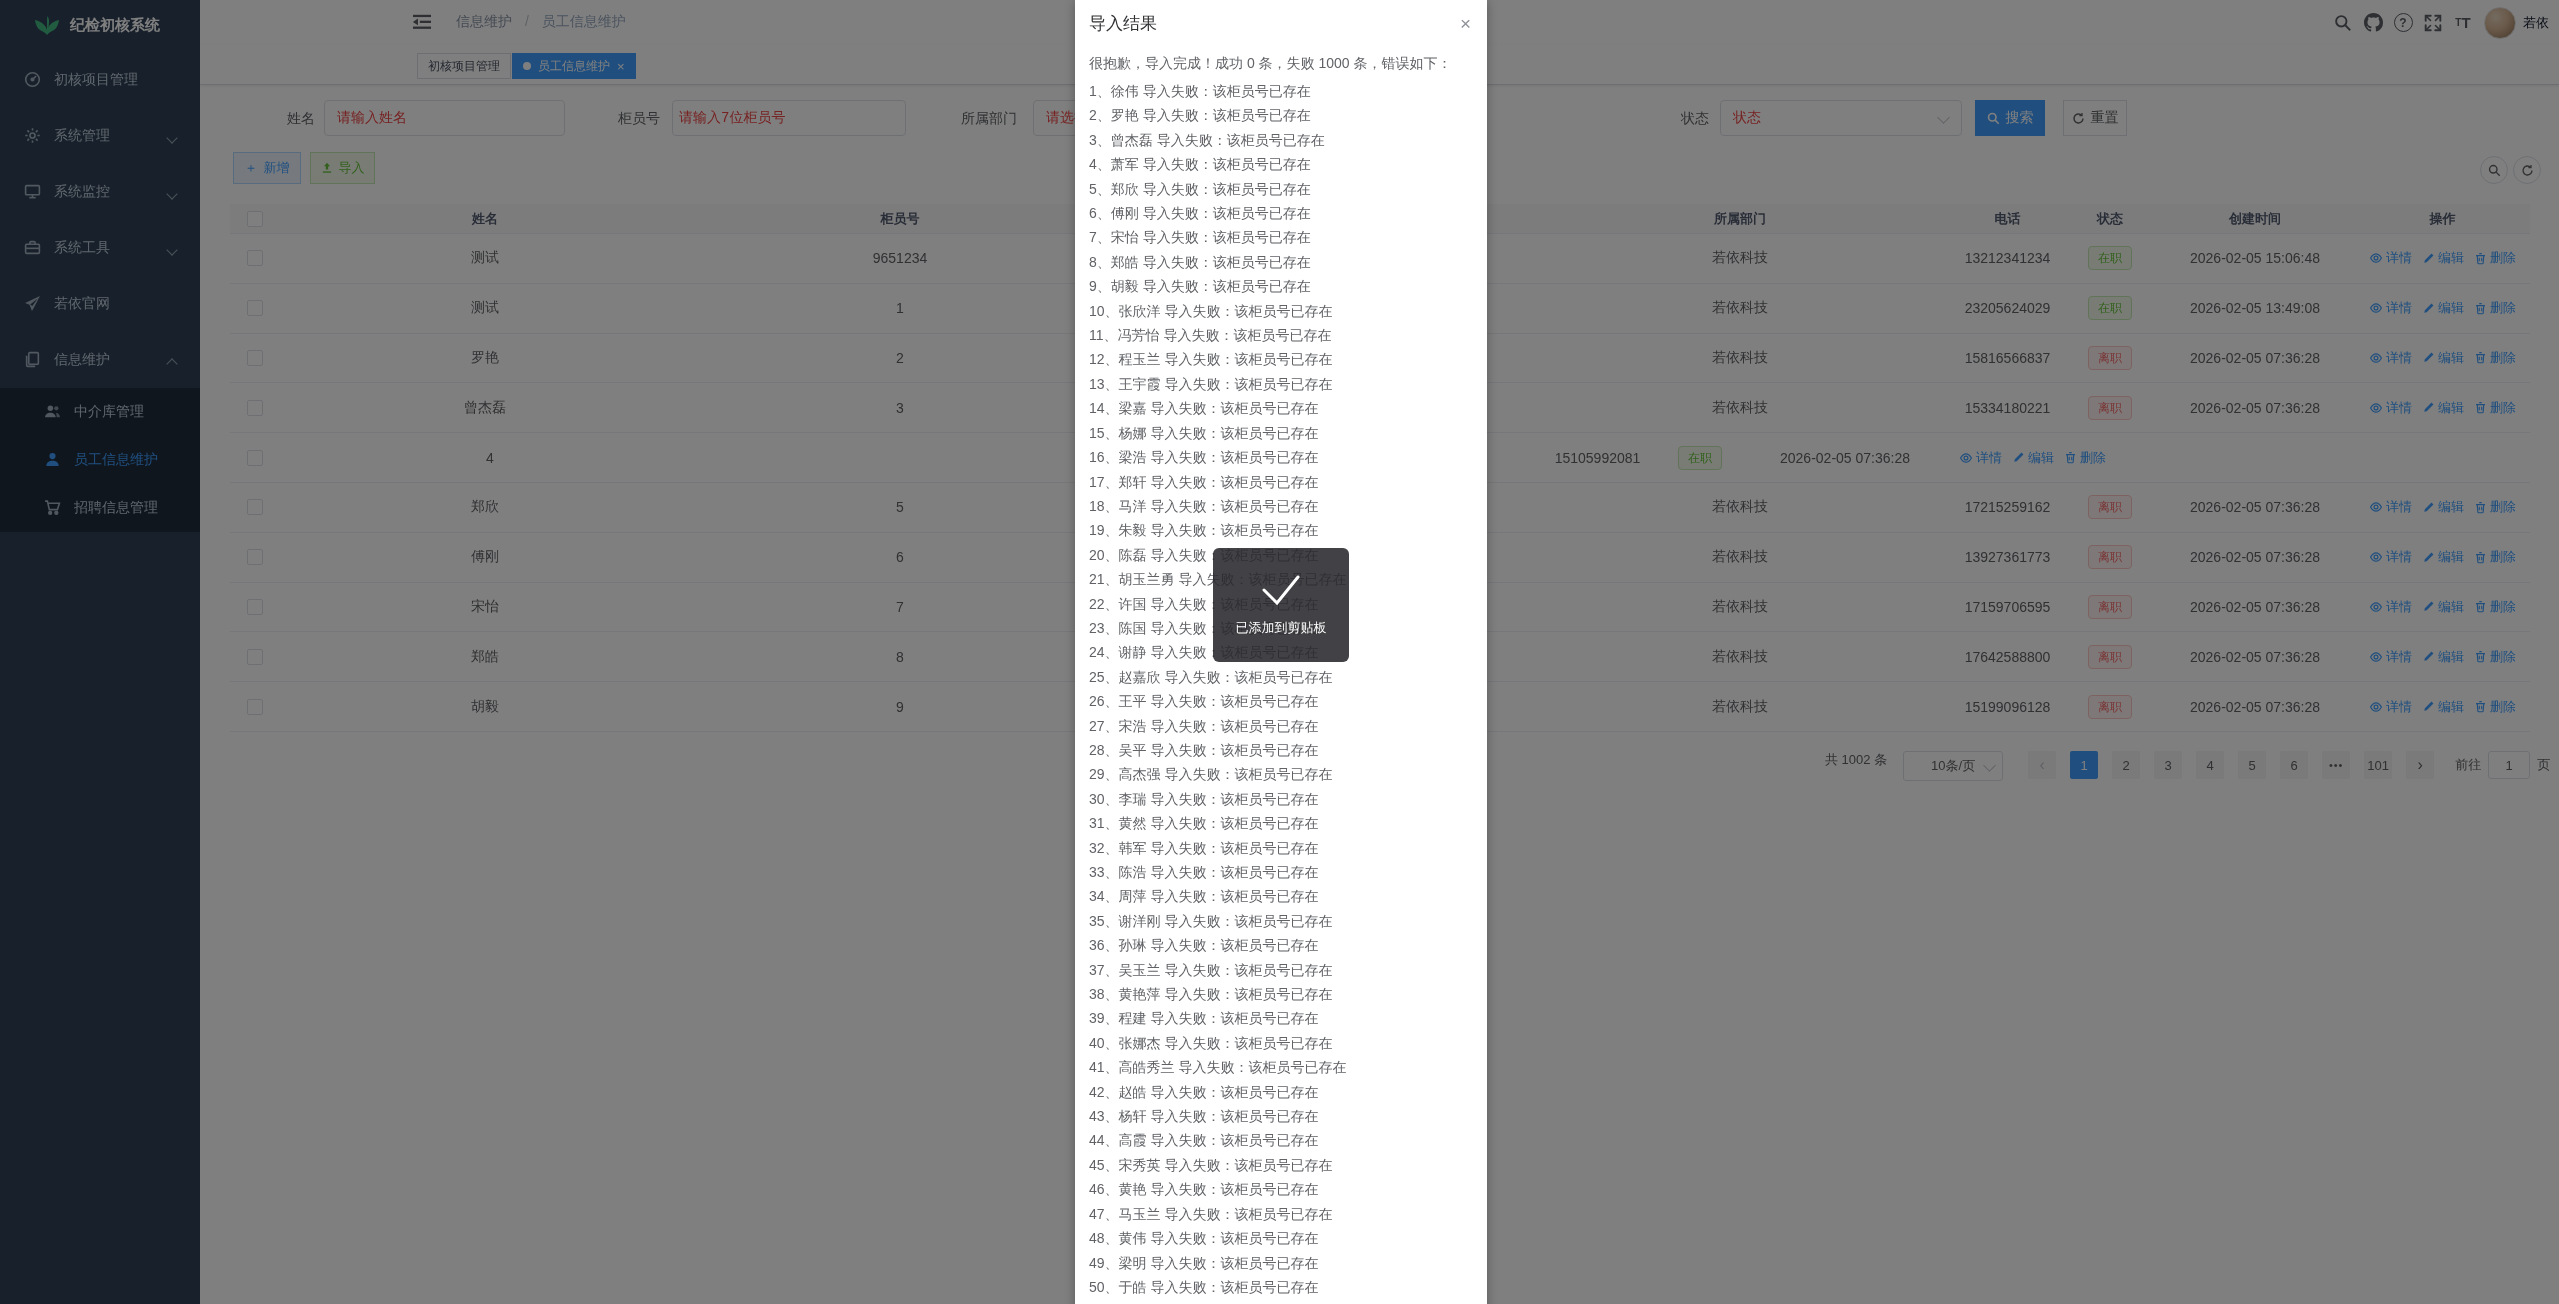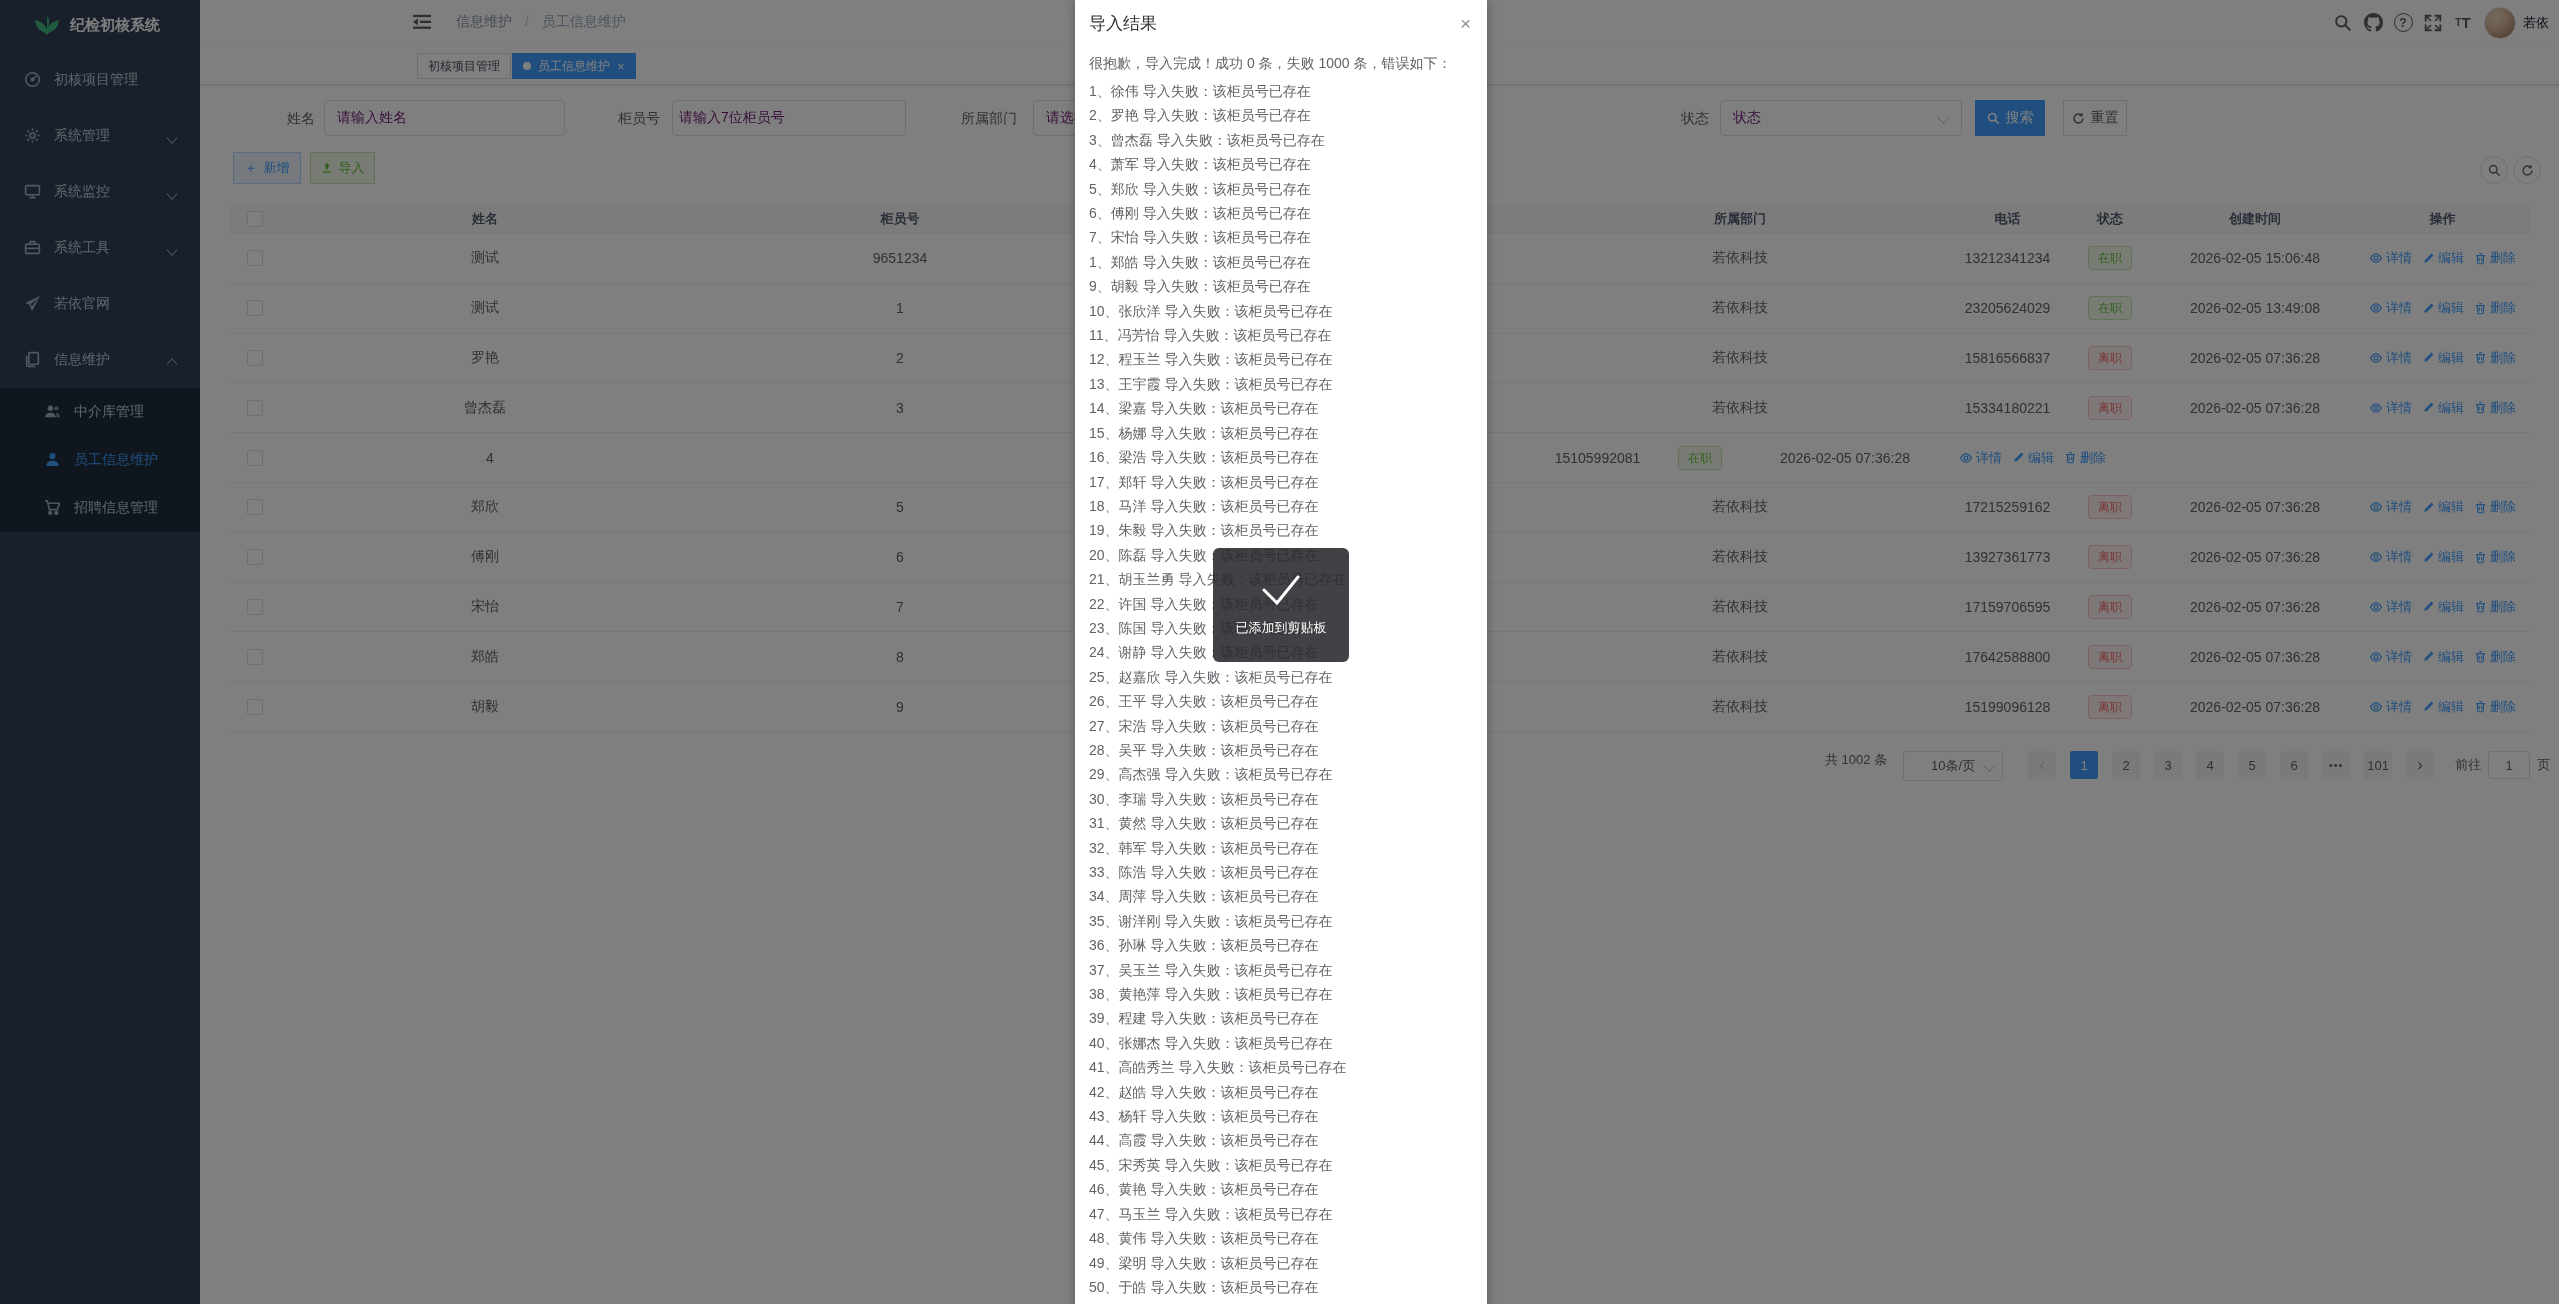--- a/index.html
+++ b/index.html
@@ -38,21 +38,21 @@
   
   .tags{position:absolute;left:200px;top:45px;right:0;height:39px;background:#fff;border-bottom:1px solid #d8dce5;box-shadow:0 1px 3px rgba(0,0,0,.08);}
   .tag{position:absolute;top:8px;height:26px;display:inline-flex;align-items:center;padding:0 10px;border:1px solid #d8dce5;background:#fff;color:#495060;font-size:12px;cursor:pointer;box-sizing:border-box;}
   .tag.active{background:#409eff;border-color:#409eff;color:#fff;}
   .tag .dot{width:8px;height:8px;border-radius:50%;background:#fff;margin-right:7px;}
   .tag-close{margin-left:7px;font-size:13px;line-height:1;}
 
   
   .f-label{position:absolute;top:100px;height:36px;line-height:36px;font-size:14px;color:#606266;text-align:right;}
   .inp{position:absolute;top:100px;height:34px;border:1px solid #dcdfe6;border-radius:4px;background:#fff;display:flex;align-items:center;padding:0 12px;font-size:14px;box-sizing:content-box;}
-  .ph{color:#701a75;}
+  .ph{color:#ef4444;font-family:Liberation Mono, monospace;}
   .sel-caret{width:8px;height:8px;border-right:1.4px solid #c0c4cc;border-bottom:1.4px solid #c0c4cc;transform:rotate(45deg);position:absolute;right:13px;top:12px;}
   .btn{position:absolute;display:flex;align-items:center;justify-content:center;border-radius:0;font-size:14px;cursor:pointer;box-sizing:border-box;}
   .btn .b-ico{margin-right:6px;display:flex;}
   .btn-primary{background:#409eff;color:#fff;border:1px solid #409eff;}
   .btn-default{background:#fff;color:#606266;border:1px solid #dcdfe6;}
   .btn-plain-primary{background:#ecf5ff;color:#409eff;border:1px solid #b3d8ff;font-size:13px;}
   .btn-plain-success{background:#f0f9eb;color:#67c23a;border:1px solid #c2e7b0;font-size:13px;}
   .circle-btn{position:absolute;width:28px;height:28px;border-radius:50%;border:1px solid #dcdfe6;background:#fff;display:flex;align-items:center;justify-content:center;color:#606266;cursor:pointer;box-sizing:border-box;}
 
   
@@ -785,21 +785,21 @@
     <span class="modal-close">×</span>
     <span class="modal-msg">很抱歉，导入完成！成功 0 条，失败 1000 条，错误如下：</span>
     <div class="modal-list" id="errlist">
         <div>1、徐伟 导入失败：该柜员号已存在</div>
         <div>2、罗艳 导入失败：该柜员号已存在</div>
         <div>3、曾杰磊 导入失败：该柜员号已存在</div>
         <div>4、萧军 导入失败：该柜员号已存在</div>
         <div>5、郑欣 导入失败：该柜员号已存在</div>
         <div>6、傅刚 导入失败：该柜员号已存在</div>
         <div>7、宋怡 导入失败：该柜员号已存在</div>
-        <div>1、郑皓 导入失败：该柜员号已存在</div>
+        <div>8、郑皓 导入失败：该柜员号已存在</div>
         <div>9、胡毅 导入失败：该柜员号已存在</div>
         <div>10、张欣洋 导入失败：该柜员号已存在</div>
         <div>11、冯芳怡 导入失败：该柜员号已存在</div>
         <div>12、程玉兰 导入失败：该柜员号已存在</div>
         <div>13、王宇霞 导入失败：该柜员号已存在</div>
         <div>14、梁嘉 导入失败：该柜员号已存在</div>
         <div>15、杨娜 导入失败：该柜员号已存在</div>
         <div>16、梁浩 导入失败：该柜员号已存在</div>
         <div>17、郑轩 导入失败：该柜员号已存在</div>
         <div>18、马洋 导入失败：该柜员号已存在</div>

